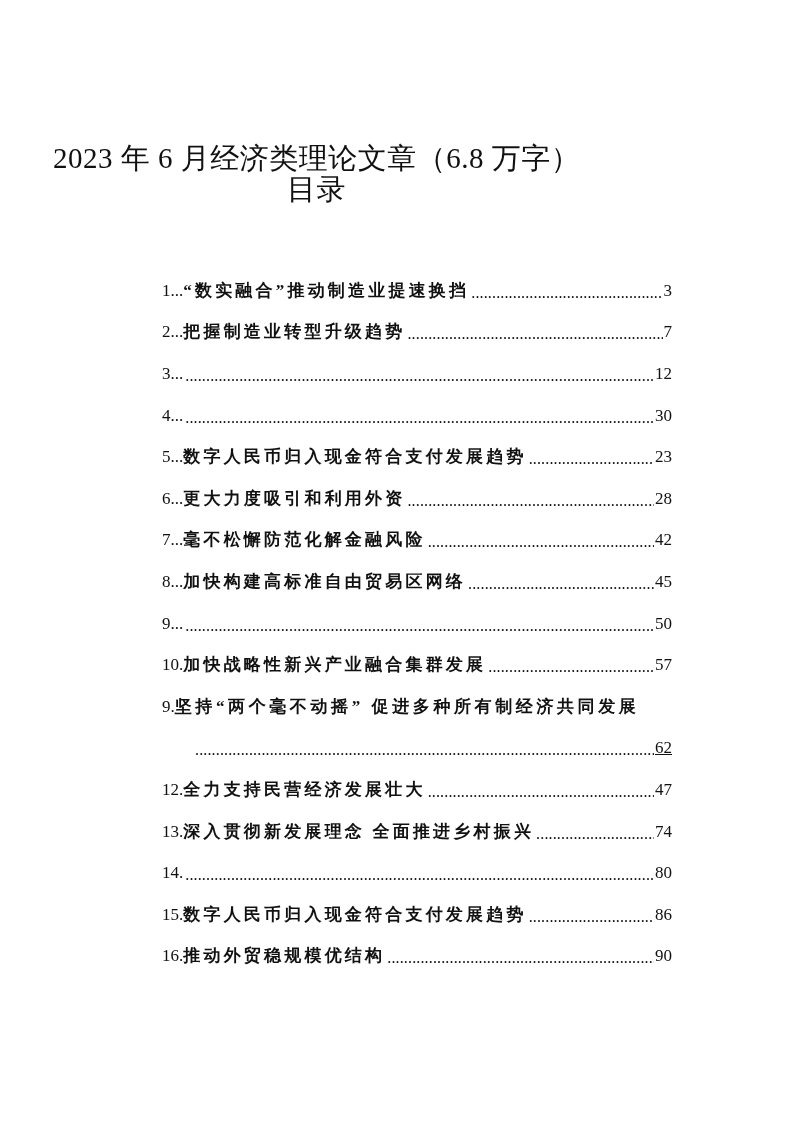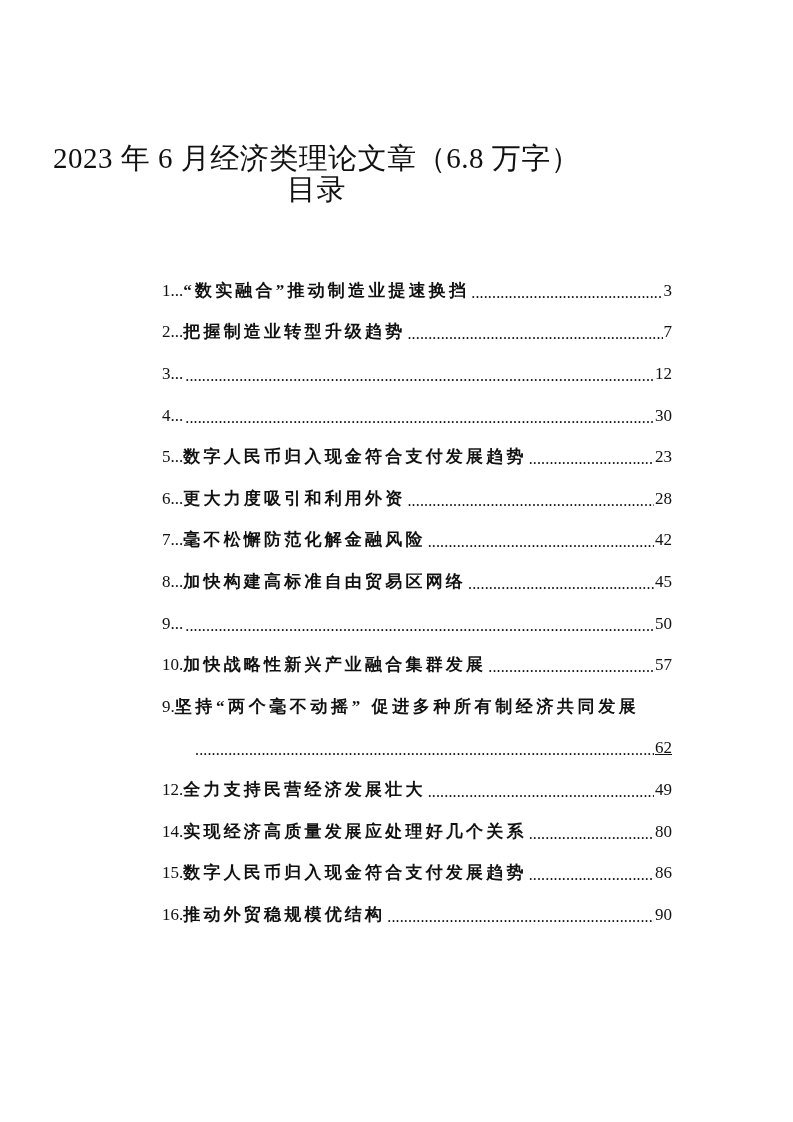--- a/index.html
+++ b/index.html
@@ -152,25 +152,30 @@
       <span class="text">坚持“两个毫不动摇” 促进多种所有制经济共同发展</span>
     </div>
     <div class="toc-row wrap-second">
       <span class="dots"></span>
       <span class="page">62</span>
     </div>
     <div class="toc-row">
       <span class="num">12.</span>
       <span class="text">全力支持民营经济发展壮大</span>
       <span class="dots"></span>
-      <span class="page">49</span>
+      <span class="page">47</span>
+    </div>
+    <div class="toc-row">
+      <span class="num">13.</span>
+      <span class="text">深入贯彻新发展理念 全面推进乡村振兴</span>
+      <span class="dots"></span>
+      <span class="page">74</span>
     </div>
     <div class="toc-row">
       <span class="num">14.</span>
-      <span class="text">实现经济高质量发展应处理好几个关系</span>
       <span class="dots"></span>
       <span class="page">80</span>
     </div>
     <div class="toc-row">
       <span class="num">15.</span>
       <span class="text">数字人民币归入现金符合支付发展趋势</span>
       <span class="dots"></span>
       <span class="page">86</span>
     </div>
     <div class="toc-row">

